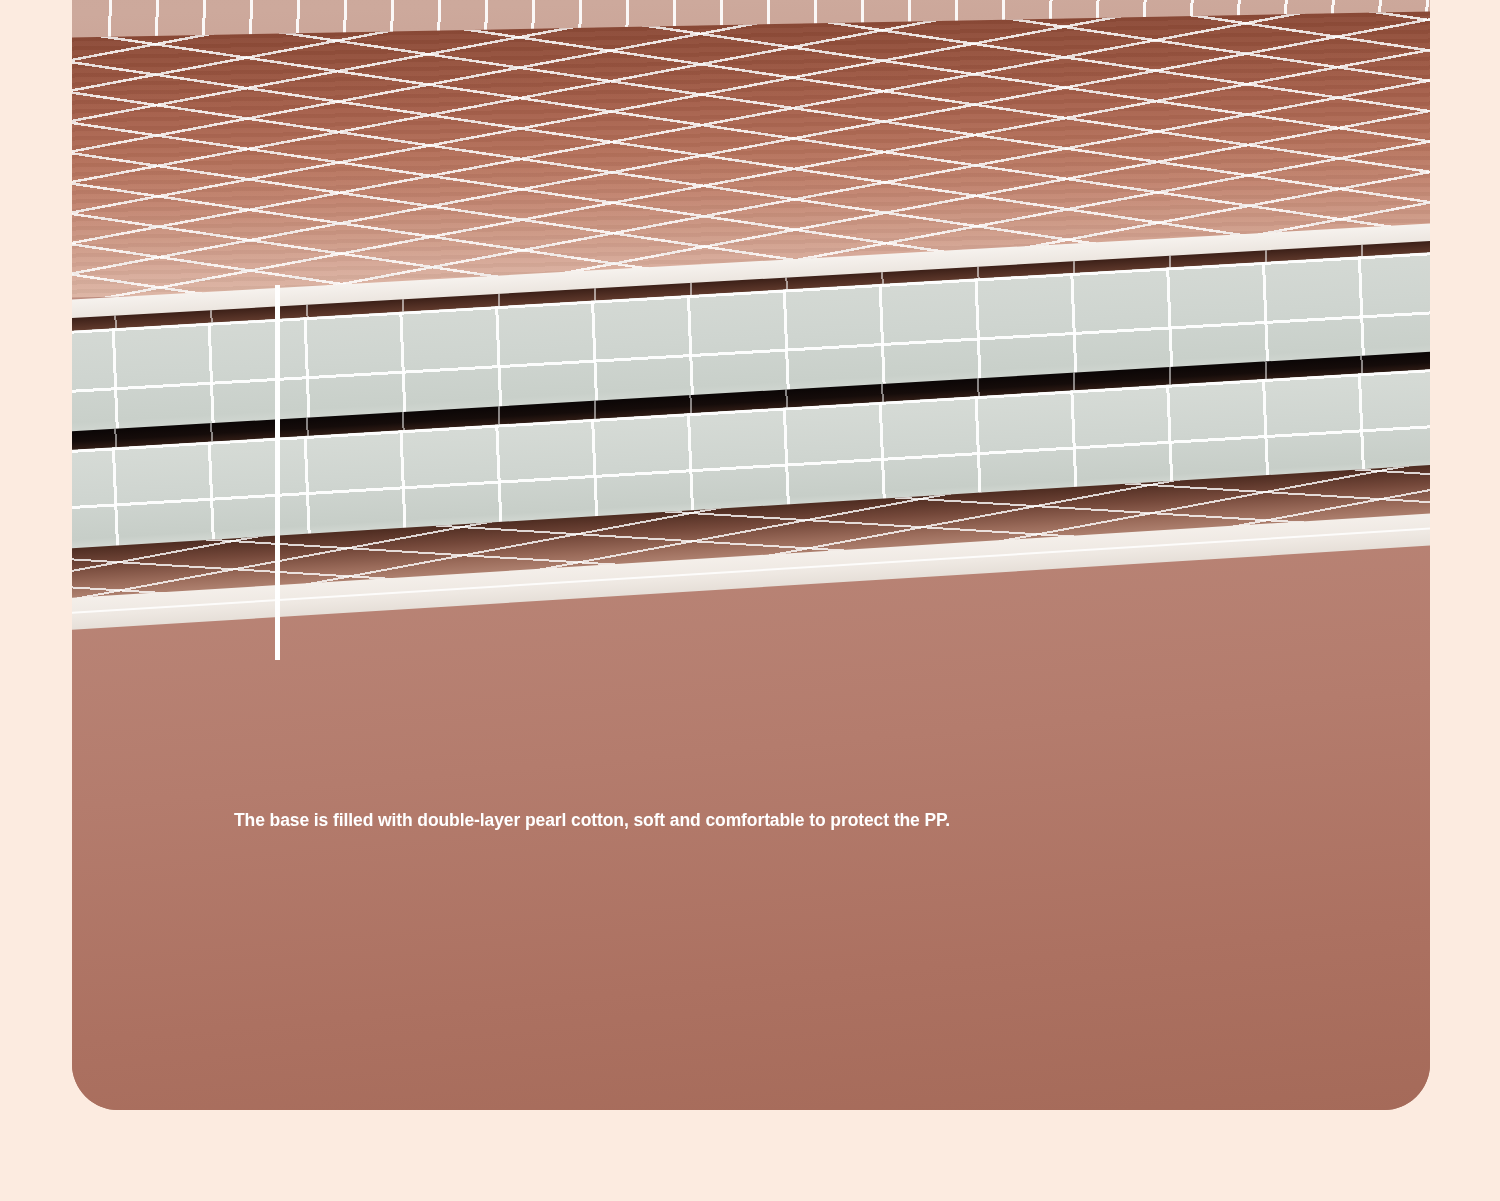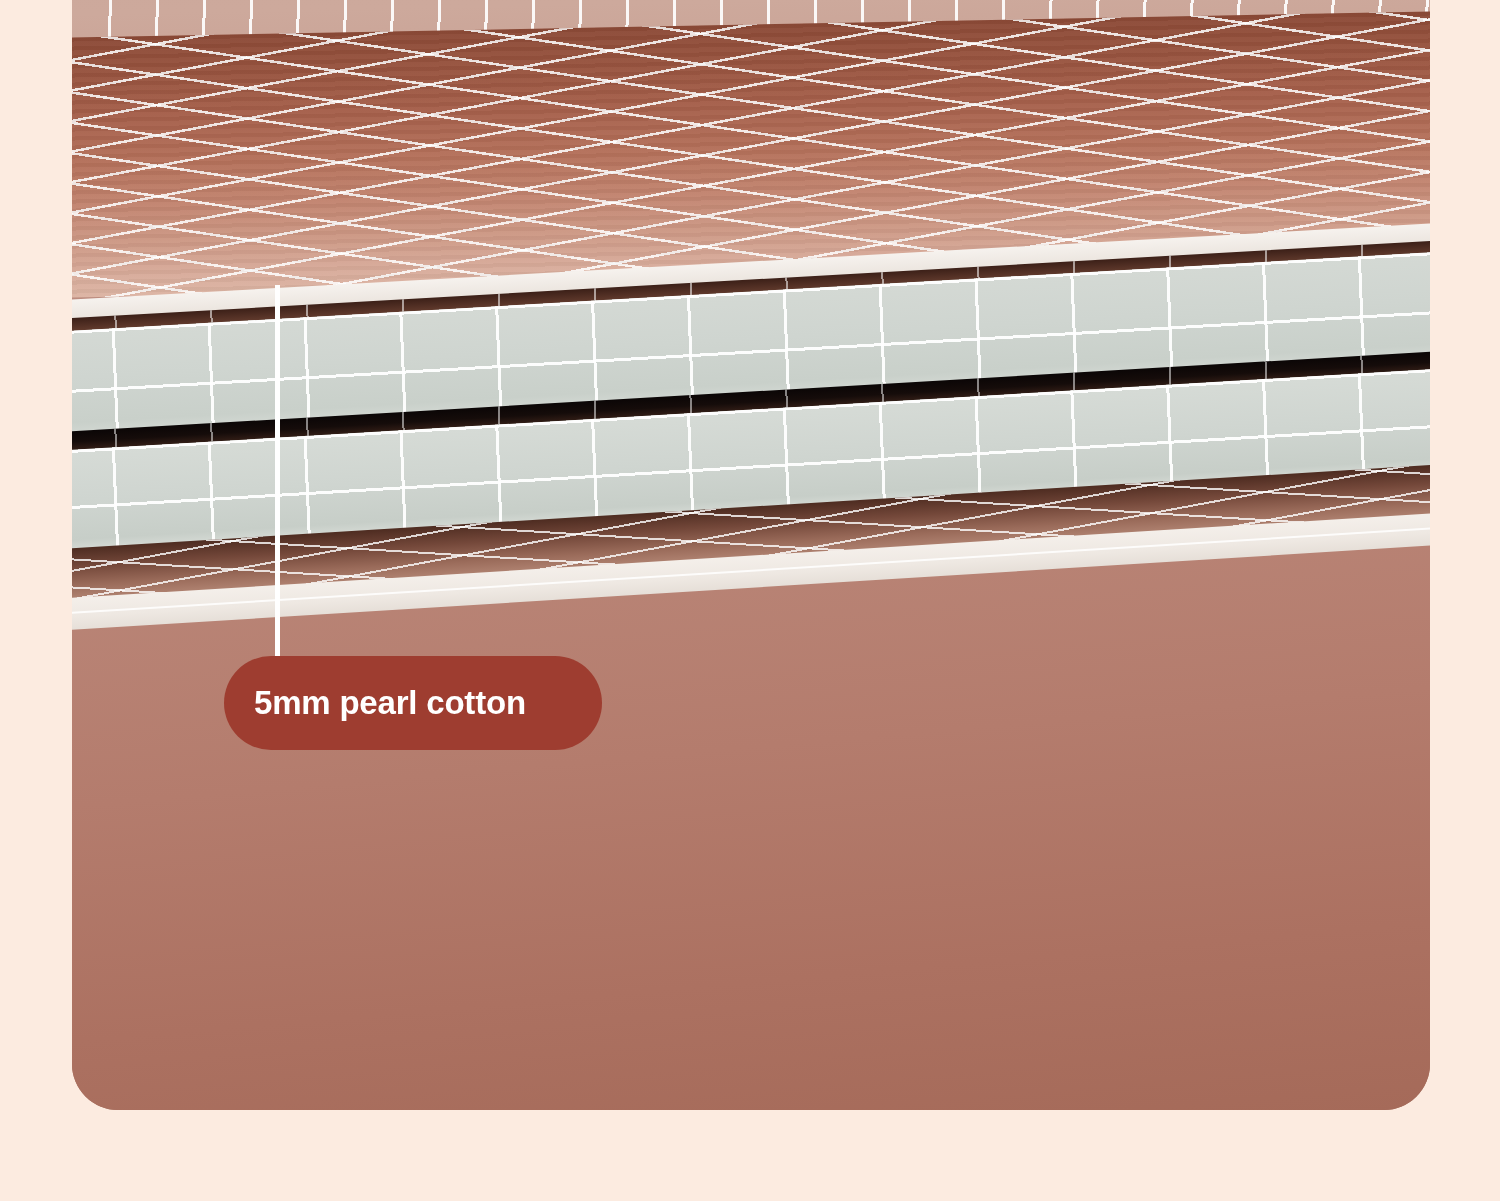--- a/index.html
+++ b/index.html
@@ -317,19 +317,17 @@
       <div class="slab cotton-1"></div>
       <div class="slab gap-b"></div>
       <div class="slab cotton-2"></div>
       <div class="slab mesh-low"></div>
       <div class="slab cap-b"></div>
 
     </div>
 
     <div id="leader"></div>
 
-    <div id="badge">
-      <span id="badge-label">5mm pearl cotton</span>
-    </div>
-
+
+    <div id="caption">The base is filled with double-layer pearl cotton, soft and comfortable to protect the PP.</div>
 
   </div>
 </div>
 
 </body></html>

